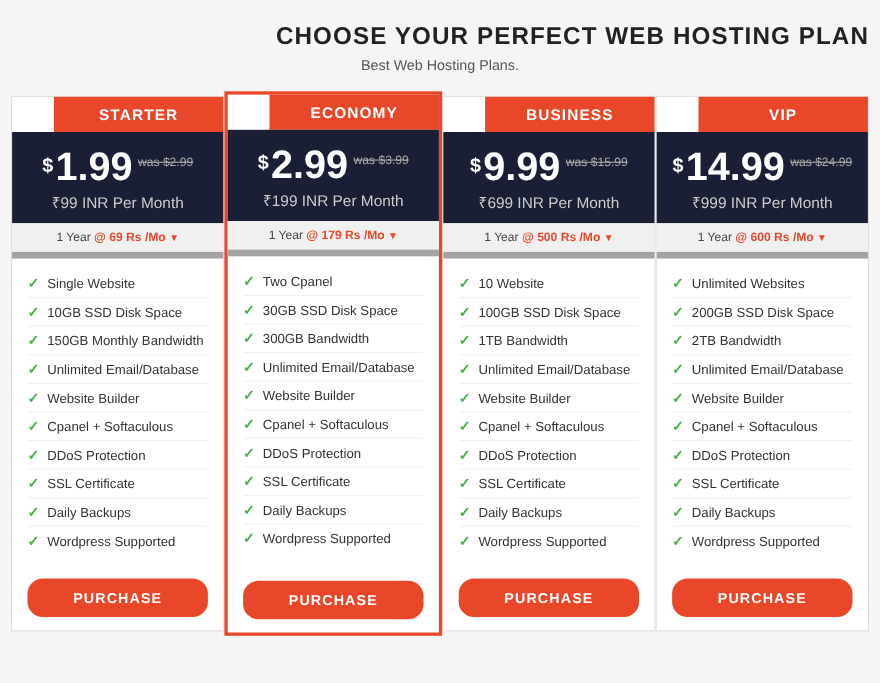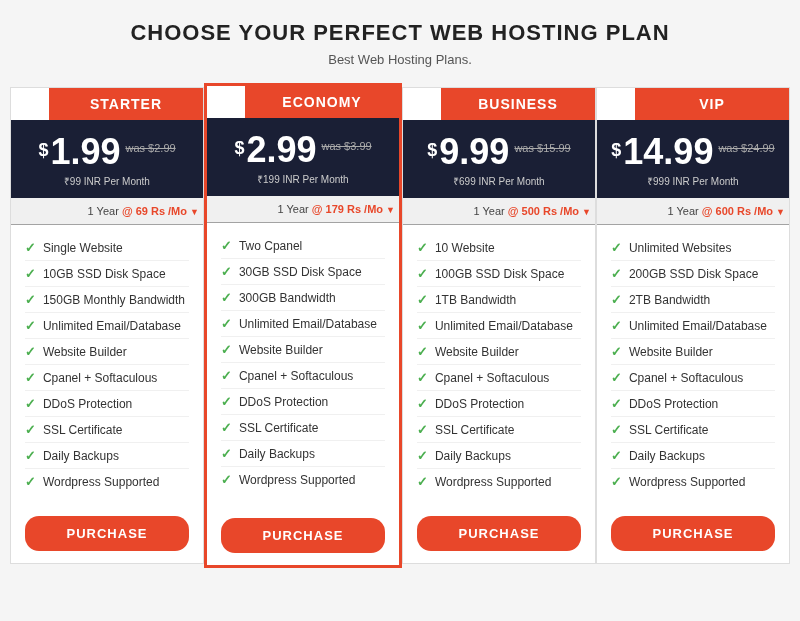--- a/index.html
+++ b/index.html
@@ -2,21 +2,21 @@
 <html><head>
   <meta charset="utf-8">
   <style>
     * { box-sizing: border-box; margin: 0; padding: 0; }
     body {
       font-family: Arial, sans-serif;
       background: #f5f5f5;
       padding: 20px 10px;
     }
     .page-title {
-      text-align: center;
+      text-align: right;
       font-size: 22px;
       font-weight: 900;
       color: #222;
       letter-spacing: 1px;
       margin-bottom: 6px;
     }
     .page-subtitle {
       text-align: center;
       font-size: 13px;
       color: #555;
@@ -76,31 +76,31 @@
       text-align: center;
     }
     .price-was {
       font-size: 11px;
       color: #aaa;
       text-decoration: line-through;
       margin-top: 8px;
       margin-left: 3px;
     }
     .price-inr {
-      font-size: 10px;
+      font-size: 14px;
       color: #ccc;
       margin-top: 4px;
     }
     .plan-duration {
       background: #f0f0f0;
-      text-align: right;
+      text-align: center;
       padding: 7px 4px;
       font-size: 11px;
       color: #444;
-      border-bottom: 1px solid #a3a3a3;
+      border-bottom: 6px solid #a3a3a3;
     }
     .plan-duration span.highlight {
       color: #e8472a;
       font-weight: 700;
     }
     .plan-duration .dropdown-arrow {
       color: #e8472a;
       font-size: 9px;
     }
     .plan-features {

